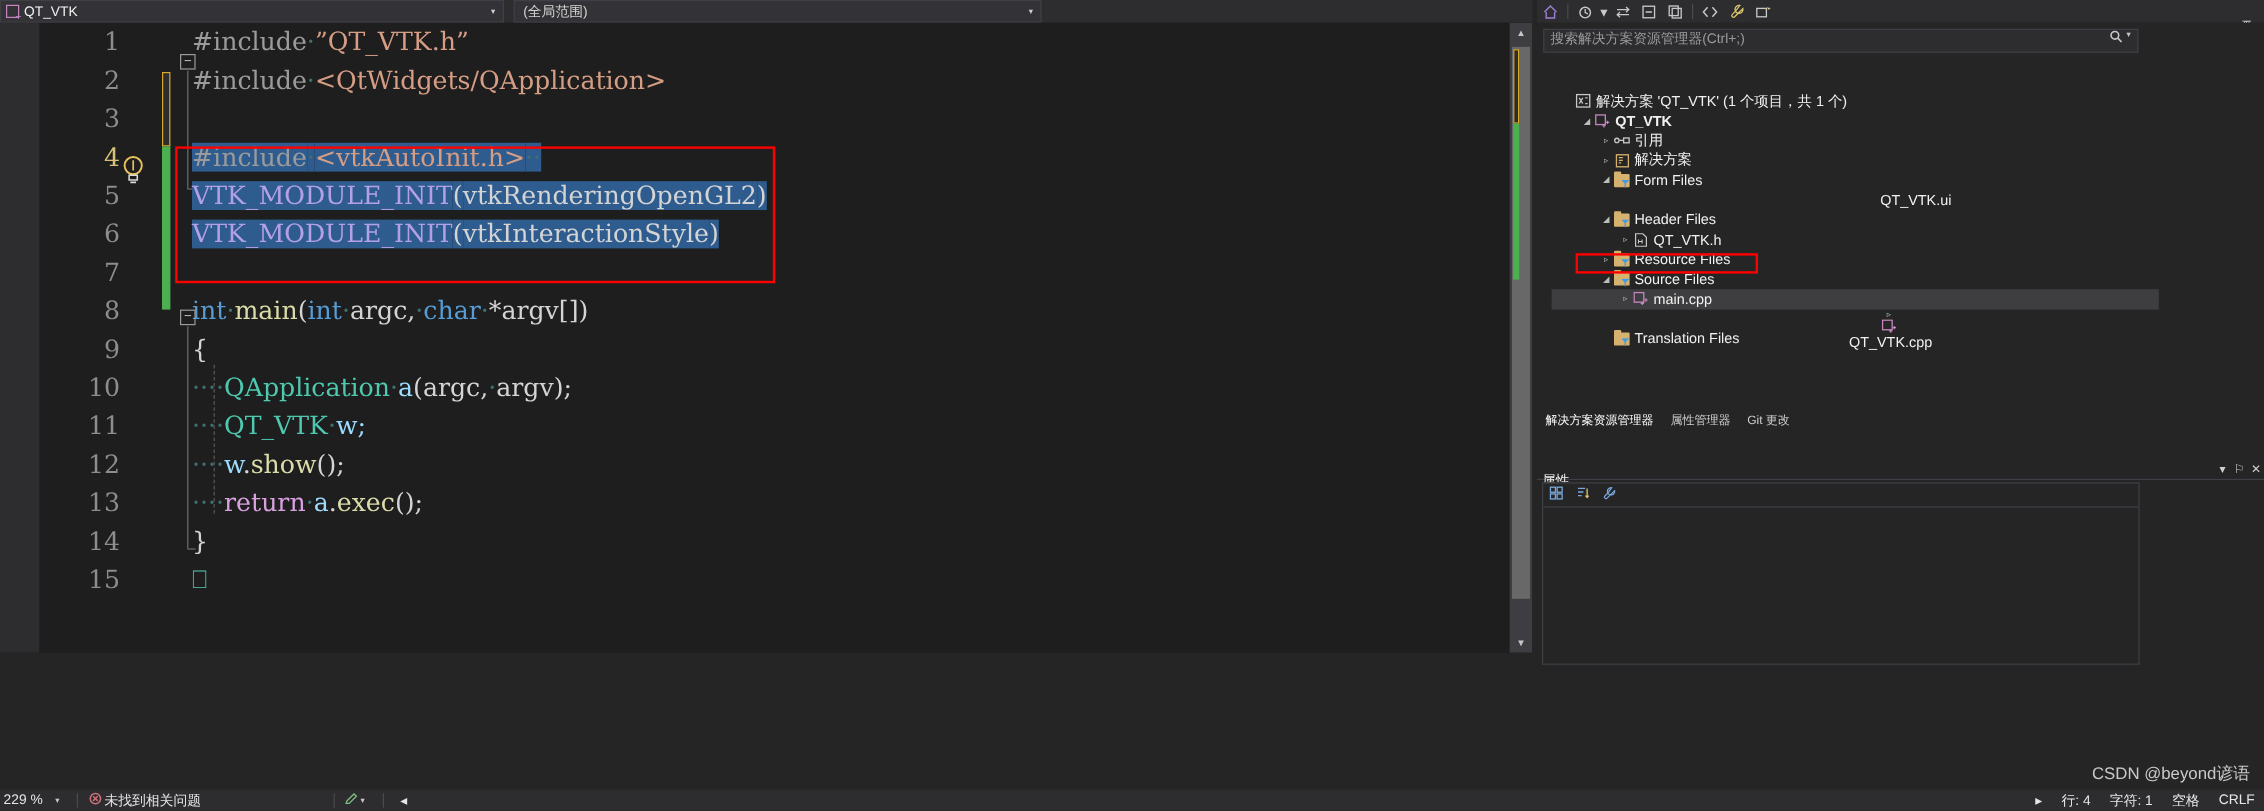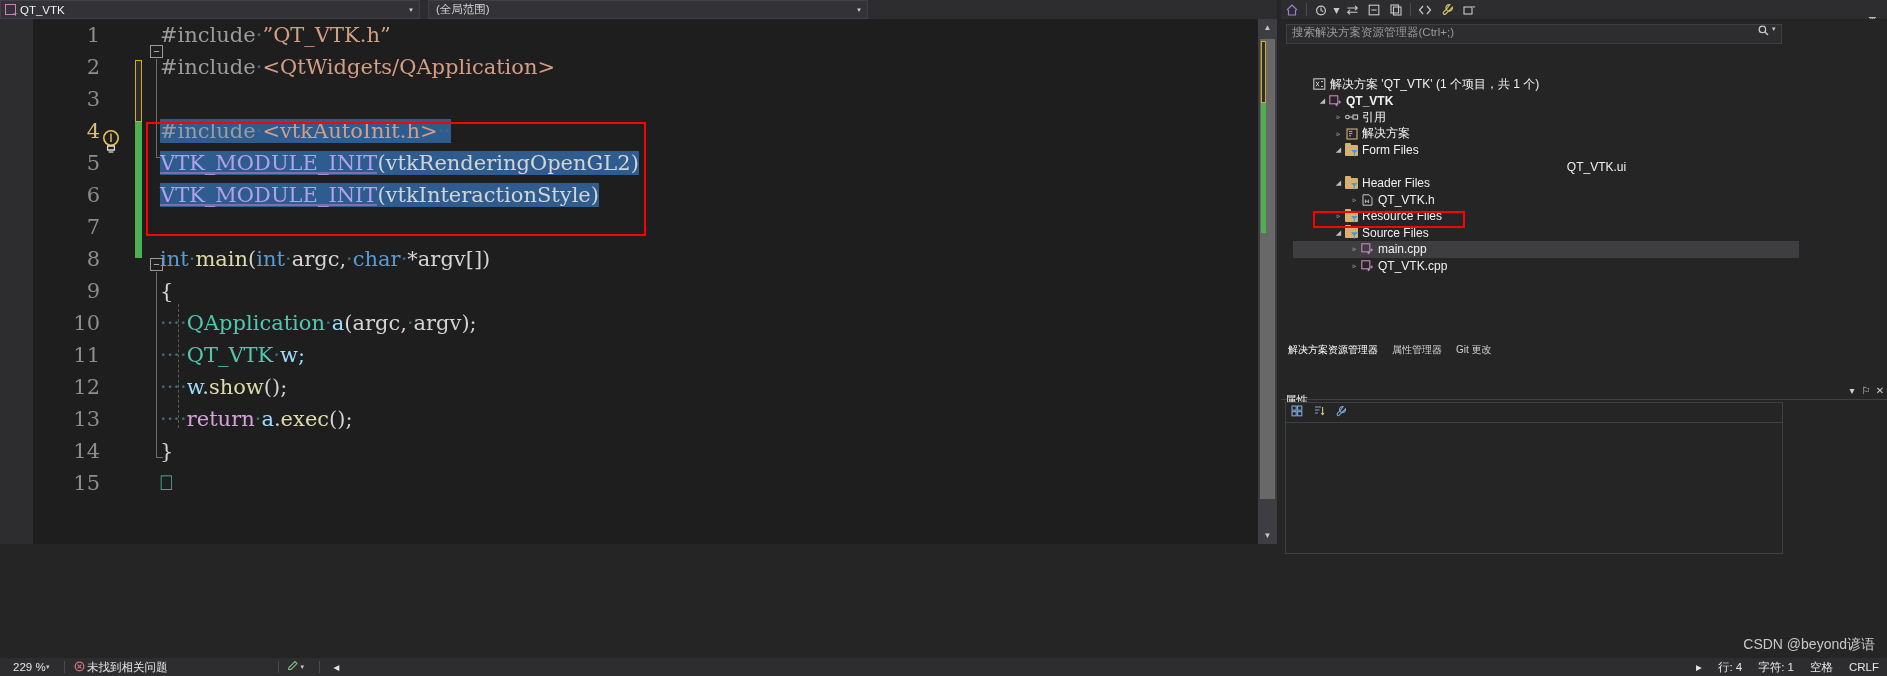--- a/index.html
+++ b/index.html
@@ -39,21 +39,21 @@
 
   
   .t-pre  { color:#9b9b9b; }
   .t-str  { color:#d69d85; }
   .t-kw   { color:#569cd6; }
   .t-type { color:#4ec9b0; }
   .t-fn   { color:#dcdcaa; }
   .t-ctrl { color:#d8a0df; }
   .t-pun  { color:#d4d4d4; }
   .t-id   { color:#d4d4d4; }
-  .t-macro{ color:#b4a0e8; text-decoration:underline; text-decoration-color:#7a6fb0; }
+  .t-macro{ color:#b4a0e8; text-decoration-color:#7a6fb0; }
   .t-var  { color:#9cdcfe; }
   .dot    { color:#3f6f6f; }
   .sel { background:#2f5c8f; }
 
   
   .mark-yellow { position:absolute; left:135px; top:41px; width:7px; height:62px;
     background:#2d2d30; border:1px solid #d7a928; }
   .mark-green  { position:absolute; left:135px; top:103px; width:7px; height:136px;
     background:#4caf50; }
 
@@ -128,21 +128,21 @@
   .props-hdr .hb { width:14px; text-align:center; color:#d0d0d0; font-size:10px; }
   .props-body { position:absolute; left:4px; top:20px; width:498px; height:152px;
     background:#252526; border:1px solid #3f3f46; }
   .props-tb { position:absolute; left:0; top:0; width:100%; height:20px;
     display:flex; align-items:center; border-bottom:1px solid #3f3f46; }
   .props-tb .pi { width:22px; text-align:center; color:#c8c8c8; font-size:12px; }
 
   
   .status { position:absolute; left:0; bottom:0; width:1887px; height:18px;
     background:#2d2d30; display:flex; align-items:center; color:#e6e6e6; font-size:11.5px; }
-  .status .zoom { width:46px; padding-left:13px; }
+  .status .zoom { width:46px; padding-left:3px; }
   .status .zda { width:12px; color:#c8c8c8; font-size:7px; }
   .status .sep { width:1px; height:12px; background:#4a4a4a; margin:0 6px; }
   .status .errico { width:16px; text-align:center; color:#cf6679; font-size:10px; }
   .status .etext { }
   .status .spacer { flex:1; }
   .status .sitem { padding:0 8px; }
   .watermark { position:absolute; right:12px; bottom:22px; color:#c9c9c9;
     font-size:14px; font-family:"Liberation Sans",sans-serif; }
 </style>
 </head>
@@ -366,29 +366,36 @@
         <div class="row sel2" style="padding-left: 56px;">
           <span class="exp">▹</span>
           <span class="ic">
             <svg width="13" height="12" viewBox="0 0 13 12">
               <rect x="0.8" y="0.8" width="8" height="8" fill="none" stroke="#c586c0" stroke-width="1.1"></rect>
               <path d="M9.2 7 L12 7 M10.6 5.6 L10.6 8.4 M6.2 9.8 L9 9.8 M7.6 8.4 L7.6 11.2" stroke="#c586c0" stroke-width="1"></path>
             </svg>
           </span>
           <span class="lb">main.cpp</span>
         </div>
-        <div class="row" style="padding-left: 56px;">
+        <div class="row" style="padding-left: 56px; flex-direction: column;">
           <span class="exp">▹</span>
           <span class="ic">
             <svg width="13" height="12" viewBox="0 0 13 12">
               <rect x="0.8" y="0.8" width="8" height="8" fill="none" stroke="#c586c0" stroke-width="1.1"></rect>
               <path d="M9.2 7 L12 7 M10.6 5.6 L10.6 8.4 M6.2 9.8 L9 9.8 M7.6 8.4 L7.6 11.2" stroke="#c586c0" stroke-width="1"></path>
             </svg>
           </span>
           <span class="lb">QT_VTK.cpp</span>
+        </div>
+        <div class="row" style="padding-left: 40px;">
+          <span class="exp"></span>
+          <span class="ic">
+            <span class="folder"></span>
+          </span>
+          <span class="lb">Translation Files</span>
         </div>
       </div>
 
     <div class="se-tabs">
         <span class="tb act">解决方案资源管理器</span>
         <span class="tb">属性管理器</span>
         <span class="tb">Git 更改</span>
       </div>
   </div>
   <div class="redbox-tree"></div>

